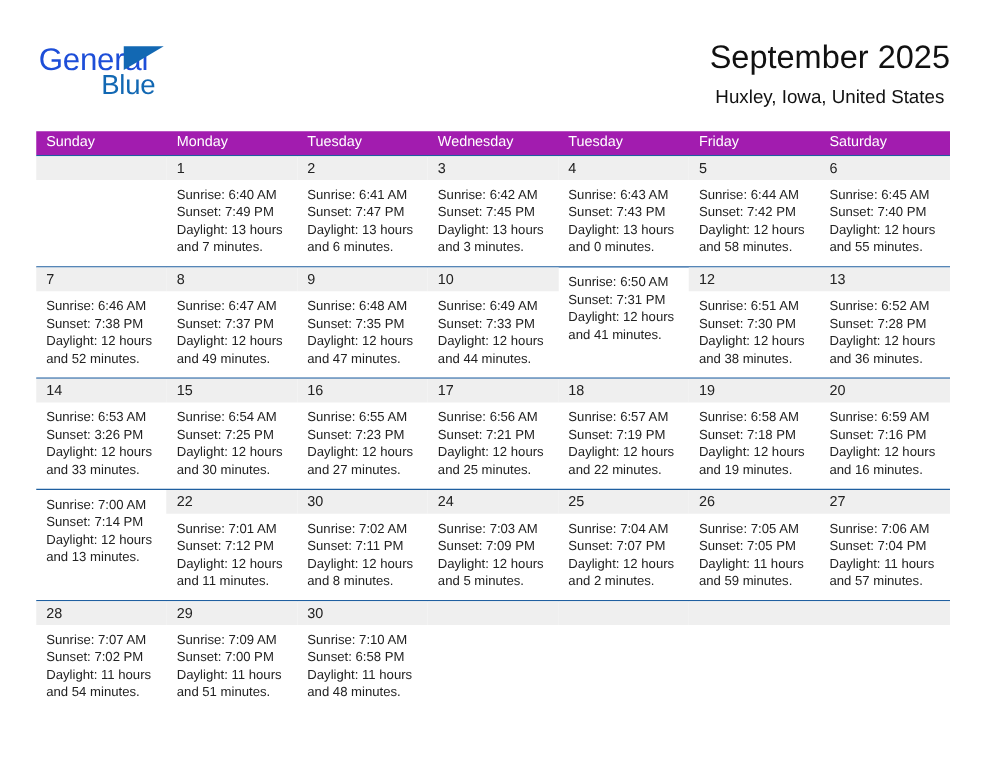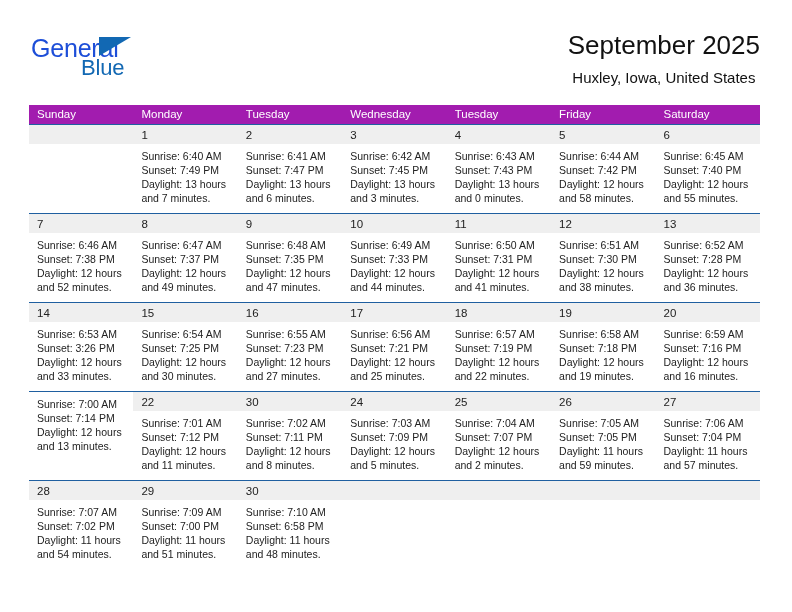--- a/index.html
+++ b/index.html
@@ -282,21 +282,20 @@
         <div class="daycell">
           <div class="daynum-band"><span class="daynum">10</span></div>
           <div class="dayinfo">
             <div>Sunrise: 6:49 AM</div>
             <div>Sunset: 7:33 PM</div>
             <div>Daylight: 12 hours</div>
             <div>and 44 minutes.</div>
           </div>
         </div>
         <div class="daycell">
-          <div class="daynum-band"><span class="daynum">11</span></div>
           <div class="dayinfo">
             <div>Sunrise: 6:50 AM</div>
             <div>Sunset: 7:31 PM</div>
             <div>Daylight: 12 hours</div>
             <div>and 41 minutes.</div>
           </div>
         </div>
         <div class="daycell">
           <div class="daynum-band"><span class="daynum">12</span></div>
           <div class="dayinfo">

